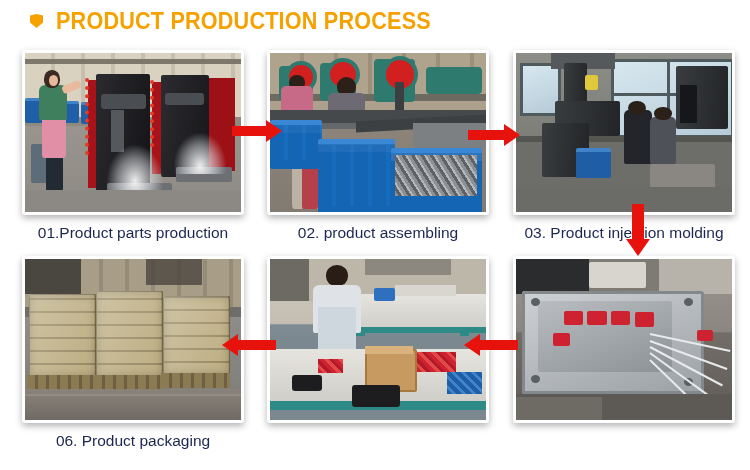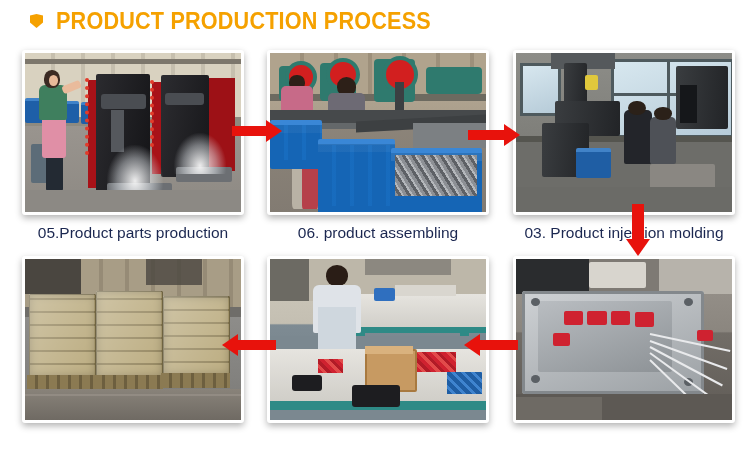--- a/index.html
+++ b/index.html
@@ -207,21 +207,21 @@
         <div class="lay coil" style="left:58%;top:17%;height:42%;"></div>
         <div class="lay redpanel"></div>
         <div class="lay tray" style="left:38%;top:82%;width:30%;"></div>
         <div class="lay tray" style="left:70%;top:72%;width:26%;"></div>
         <div class="lay burst" style="left:38%;top:58%;width:26%;height:28%;"></div>
         <div class="lay burst" style="left:69%;top:50%;width:24%;height:26%;"></div>
         <div class="lay" style="left:0;top:86%;right:0;height:14%;background:#8c8984;"></div>
       </div>
     </div>
   </div>
-  <div class="caption" style="left:22px;top:224px;width:222px;">05.Product parts production</div>
+  <div class="caption" style="left:22px;top:224px;width:222px;">01.Product parts production</div>
 
   <div class="cell" style="left:267px;top:50px;width:222px;height:165px;">
     <div class="photo">
       <div class="scene s2">
         <div class="lay" style="left:0;top:0;right:0;height:30%;background:repeating-linear-gradient(90deg,#b0a38d 0 30px,#9d907b 30px 34px);"></div>
         <div class="lay" style="left:0;top:26%;right:0;height:4%;background:#6d6a60;"></div>
         <div class="lay press" style="left:4%;top:8%;width:16%;height:22%;"></div>
         <div class="lay wheel" style="left:7%;top:5%;width:11%;height:15%;"></div>
         <div class="lay press" style="left:23%;top:6%;width:17%;height:24%;"></div>
         <div class="lay wheel" style="left:26%;top:3%;width:12%;height:16%;"></div>
@@ -241,21 +241,21 @@
         <div class="lay bin" style="left:0;top:42%;width:24%;height:28%;"></div>
         <div class="lay binlat" style="left:0;top:45%;width:24%;height:22%;opacity:.55;"></div>
         <div class="lay bin" style="left:22%;top:54%;width:36%;height:46%;"></div>
         <div class="lay binlat" style="left:22%;top:58%;width:36%;height:38%;opacity:.5;"></div>
         <div class="lay bin" style="left:56%;top:60%;width:42%;height:40%;"></div>
         <div class="lay scrap" style="left:58%;top:64%;width:38%;height:26%;"></div>
         <div class="lay" style="left:66%;top:44%;width:34%;height:16%;background:#7c8083;"></div>
       </div>
     </div>
   </div>
-  <div class="caption" style="left:267px;top:224px;width:222px;">06. product assembling</div>
+  <div class="caption" style="left:267px;top:224px;width:222px;">02. product assembling</div>
 
   <div class="cell" style="left:513px;top:50px;width:222px;height:165px;">
     <div class="photo">
       <div class="scene s3">
         <div class="lay win" style="left:44%;top:4%;width:54%;height:46%;"></div>
         <div class="lay winbar" style="left:44%;top:25%;width:54%;height:3px;"></div>
         <div class="lay winbar" style="left:70%;top:4%;width:3px;height:46%;"></div>
         <div class="lay win" style="left:2%;top:6%;width:16%;height:30%;"></div>
         <div class="lay machtop" style="left:16%;top:0;width:30%;height:10%;"></div>
         <div class="lay machine" style="left:22%;top:6%;width:11%;height:40%;"></div>
@@ -292,20 +292,21 @@
         <div class="lay wrap" style="left:33%;top:20%;width:30%;height:52%;"></div>
         <div class="lay wrap" style="left:64%;top:23%;width:30%;height:48%;"></div>
         <div class="lay pallet" style="left:1%;top:72%;width:32%;height:9%;"></div>
         <div class="lay pallet" style="left:32%;top:72%;width:32%;height:9%;"></div>
         <div class="lay pallet" style="left:63%;top:71%;width:32%;height:9%;"></div>
         <div class="lay" style="left:0;top:81%;right:0;height:19%;background:linear-gradient(#89837a,#6f6a63);"></div>
         <div class="lay" style="left:0;top:84%;right:0;height:2px;background:#9b958c;opacity:.6;"></div>
       </div>
     </div>
   </div>
+  <div class="caption" style="left:22px;top:432px;width:222px;">06. Product packaging</div>
 
   <div class="cell" style="left:267px;top:256px;width:222px;height:167px;">
     <div class="photo">
       <div class="scene s5">
         <div class="lay" style="left:0;top:0;right:0;height:26%;background:#bdb7a9;"></div>
         <div class="lay" style="left:0;top:0;width:18%;height:26%;background:#6c6a63;"></div>
         <div class="lay" style="left:44%;top:0;width:40%;height:10%;background:#8c8880;"></div>
         <div class="lay table" style="left:28%;top:22%;right:0;height:22%;"></div>
         <div class="lay greenedge" style="left:28%;top:42%;right:0;height:4%;"></div>
         <div class="lay tableleg" style="left:40%;top:44%;width:4%;height:18%;"></div>

